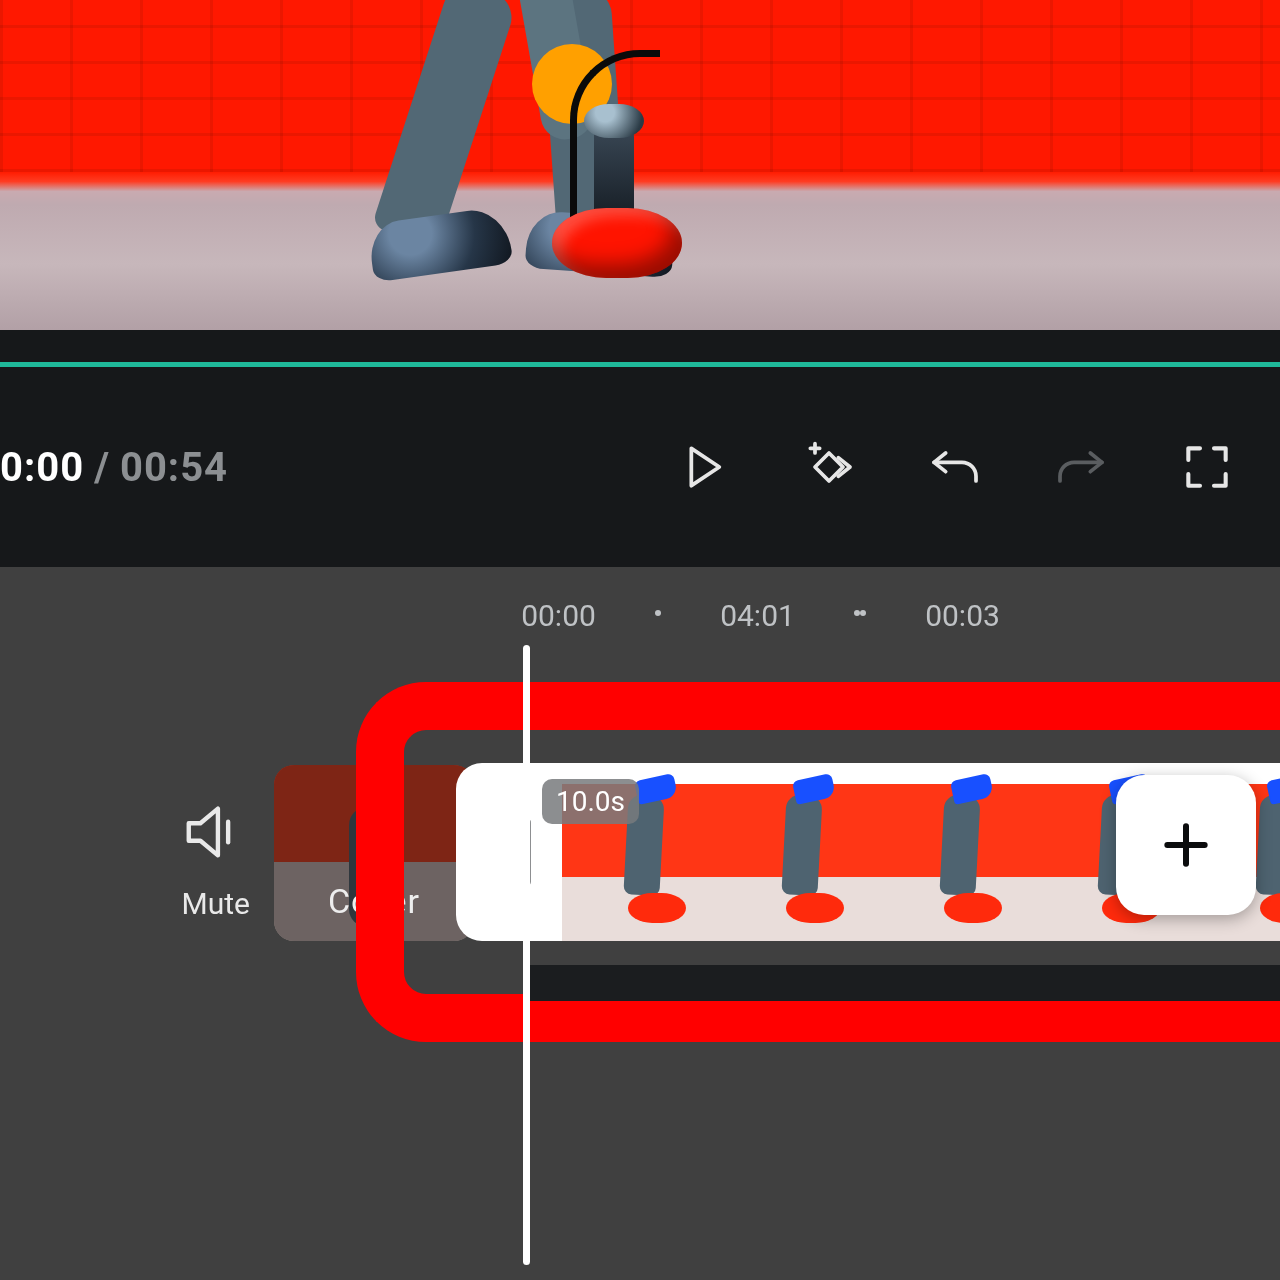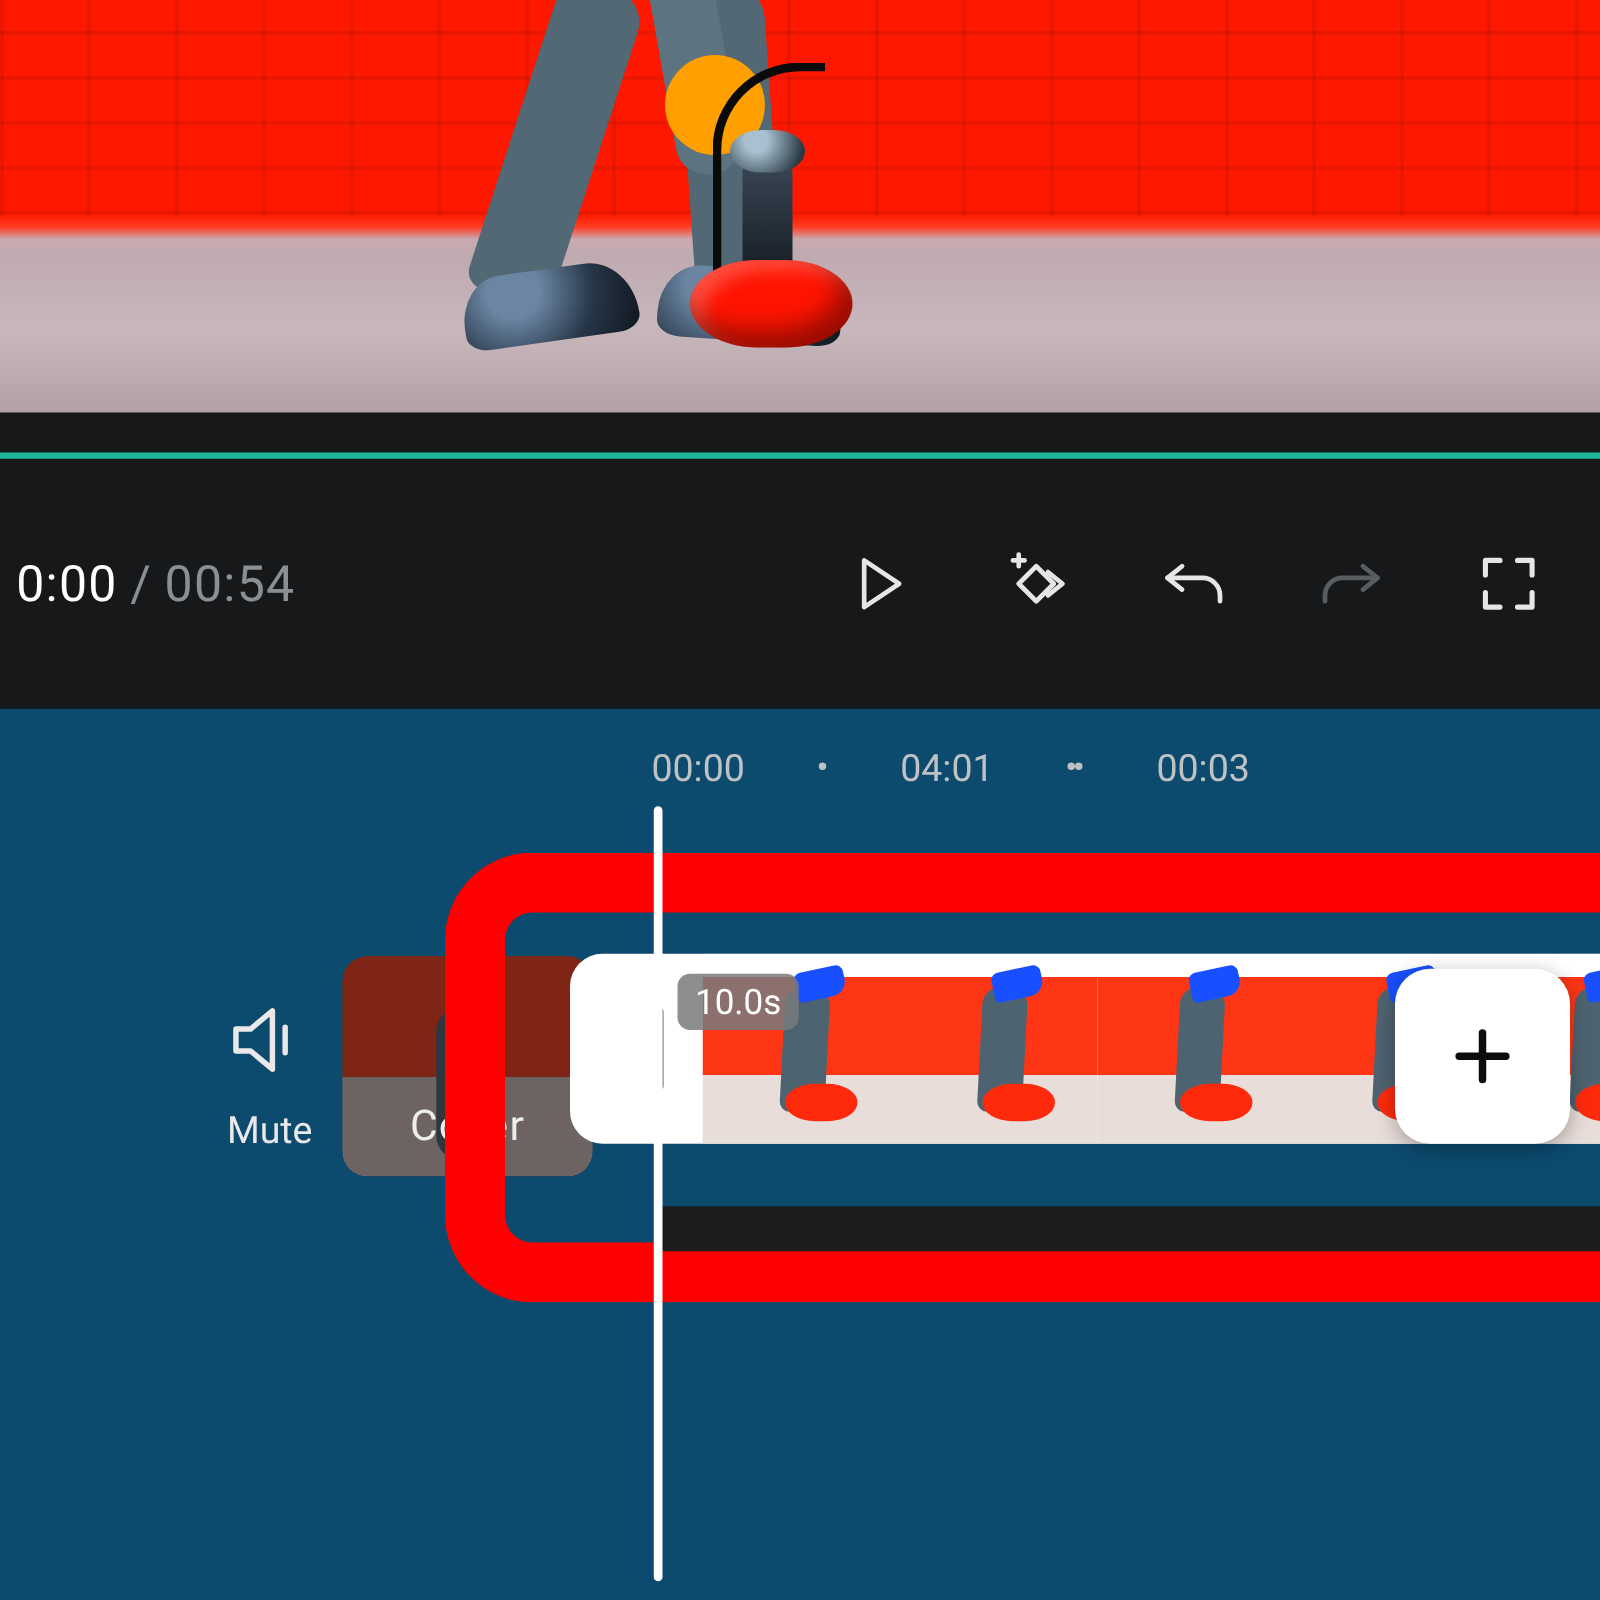--- a/index.html
+++ b/index.html
@@ -45,32 +45,32 @@
   
   .chrome { background:#16181a; }
   .progress-track{ height:5px; background:#1fb99a; width:100%; }
   .progress-track::after{content:""; display:block; width:0; height:100%; background:#1fb99a;}
   .spacer1{height:32px;}
 
   .controls{
     display:flex; align-items:center; gap:0;
     height:200px; padding:0 10px 0 0; color:#e6e6e6;
   }
-  .time{ font-size:40px; font-weight:400; letter-spacing:1px; padding-left:13px; display:flex; align-items:baseline; gap:10px;}
+  .time{ font-size:40px; font-weight:700; letter-spacing:1px; padding-left:0; display:flex; align-items:baseline; gap:10px;}
   .time .cur{ color:#fff;}
   .time .sep{ color:#8c8f92;}
   .time .dur{ color:#8c8f92;}
   .ctrl-spacer{ flex:1; }
   .ctrl-btn{ width:126px; height:120px; display:flex; align-items:center; justify-content:center; cursor:pointer; }
   .ctrl-btn svg{ width:56px; height:56px; stroke:#e6e6e6; fill:none; stroke-width:3.2; stroke-linecap:round; stroke-linejoin:round;}
   .ctrl-btn.disabled svg{ stroke:#5a5d60; }
   .ctrl-btn.fs svg{stroke-width:3.5;}
 
   
-  .timeline-wrap{ position:relative; background:#0c4a6e; height:713px;}
+  .timeline-wrap{ position:relative; background:#404040; height:713px;}
   .ruler{
     position:absolute; left:0; right:0; top:24px; height:48px;
     font-size:30px; color:#bfc2c5; display:flex; align-items:center;
     padding-left:462px; gap:0;
   }
   .ruler span.tick{ display:inline-block; width:193px; text-align:center;}
   .ruler span.dot{ display:inline-block; width:6px; height:6px; border-radius:50%; background:#bfc2c5; margin:0 0 4px 0;}
 
   .playhead{
     position:absolute; left:523px; top:78px; width:7px; height:620px;
@@ -99,21 +99,21 @@
   
   .hl{
     position:absolute; left:356px; top:115px; right:-40px; height:360px;
     border:48px solid #ff0000; border-right:none;
     border-radius:70px 0 0 70px;
     z-index:30;
   }
 
   
   .clip{
-    position:absolute; left:456px; top:196px; right:0; height:152px;
+    position:absolute; left:456px; top:196px; right:0; height:178px;
     background:#fff; border-radius:26px 0 0 26px;
     display:flex; align-items:stretch;
     z-index:35;
     padding-left:36px;
   }
   .handle{
     width:70px; display:flex; align-items:center; justify-content:center;
     border-radius:26px 0 0 26px;
   }
   .handle .bar{ width:7px; height:66px; background:#8d8f91; border-radius:4px;}

